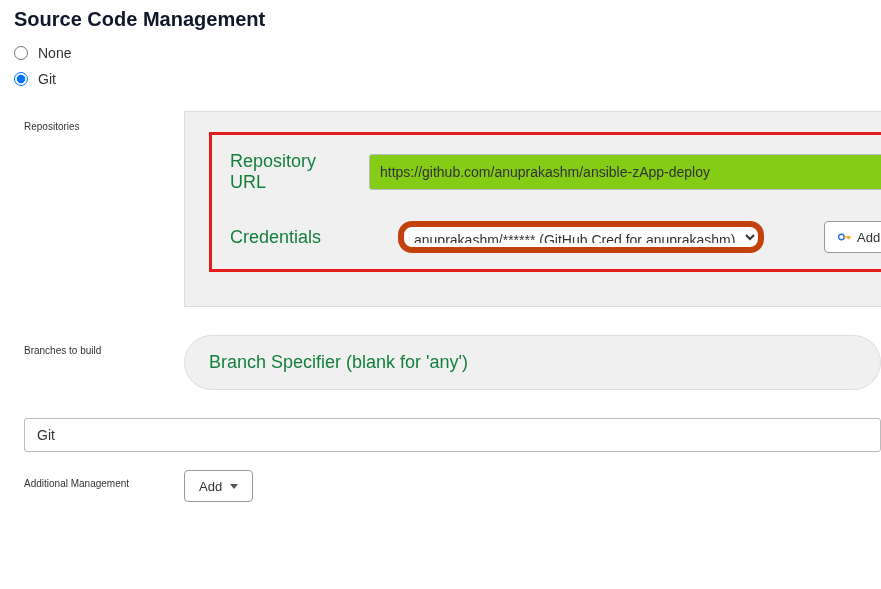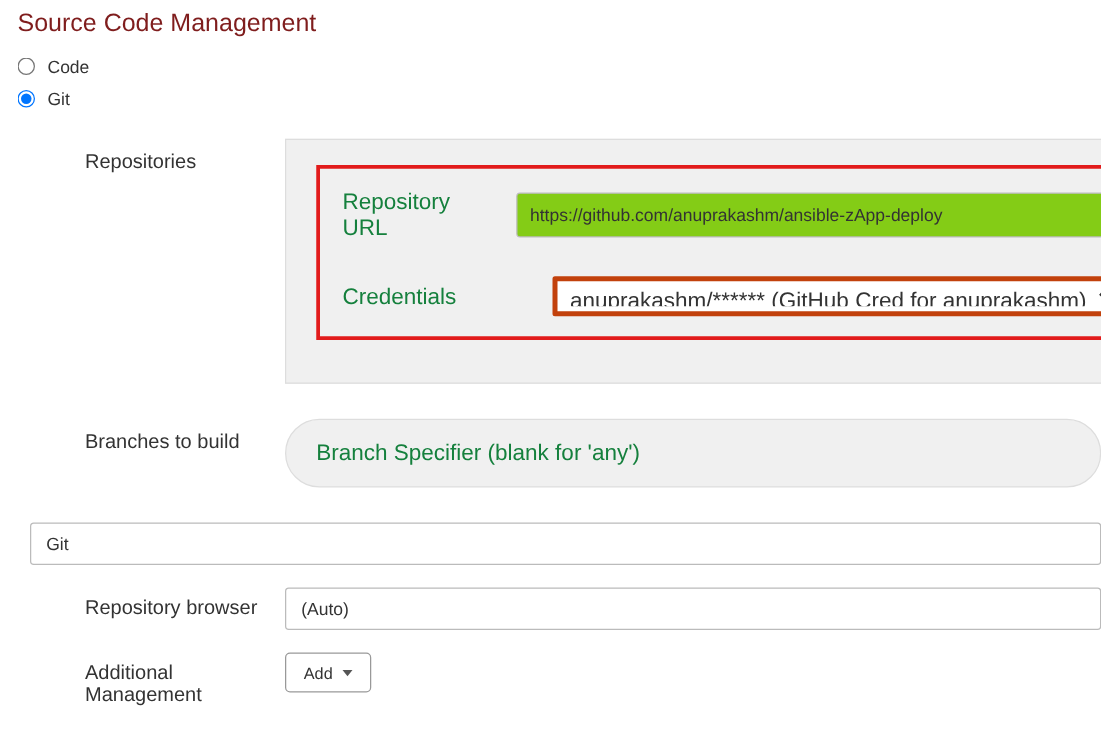--- a/index.html
+++ b/index.html
@@ -6,22 +6,22 @@
   body {
     font-family: "Segoe UI", Arial, Helvetica, sans-serif;
     font-size: 14px;
     color: #333;
     background: #fff;
     width: 881px;
     overflow: hidden;
   }
   .section-title {
     font-size: 20px;
-    font-weight: 400;
-    color: #7f1d1d;
+    font-weight: 700;
+    color: #0f172a;
     padding: 8px 14px 14px 14px;
   }
   .radio-group {
     padding: 0 14px 14px 14px;
   }
   .radio-row {
     display: flex;
     align-items: center;
     margin-bottom: 10px;
     font-size: 14px;
@@ -40,24 +40,23 @@
   }
   .row {
     display: flex;
     align-items: flex-start;
     margin-bottom: 28px;
   }
   .row.tight { margin-bottom: 18px; }
   .row-label {
     width: 160px;
     padding-top: 10px;
-    font-size: 16px;
+    font-size: 10px;
     color: #333;
     flex-shrink: 0;
-    margin-left: 44px;
   }
   .row-content {
     flex: 1;
   }
   .panel {
     background: #f0f0f0;
     border: 1px solid #ddd;
     padding: 20px 24px 24px 24px;
     min-width: 0;
   }
@@ -89,23 +88,23 @@
     border: 1px solid #bbb;
     border-radius: 3px;
     background: #84cc16;
     color: #333;
     margin-left: 19px;
   }
   select.select-input {
     flex: 1;
     height: 32px;
     padding: 4px 6px;
-    font-size: 18px;
-    border: 4px solid #c2410c;
-    border-radius: 2px;
+    font-size: 14px;
+    border: 6px solid #c2410c;
+    border-radius: 14px;
     background: #fff;
     color: #333;
   }
   .add-btn {
     margin-left: 12px;
     height: 32px;
     padding: 0 12px;
     background: #fff;
     border: 1px solid #999;
     border-radius: 4px;
@@ -150,21 +149,21 @@
   }
 </style>
 </head>
 <body>
 
 <div class="section-title">Source Code Management</div>
 
 <div class="radio-group">
   <label class="radio-row">
     <input type="radio" name="scm" style="">
-    <span>Code</span>
+    <span>None</span>
   </label>
   <label class="radio-row">
     <input type="radio" name="scm" checked="" style="">
     <span>Git</span>
   </label>
 </div>
 
 <div class="config-block">
 
   <div class="row">
@@ -212,26 +211,20 @@
       </div>
     </div>
   </div>
 
   <div class="row tight">
     <div class="row-content">
       <input type="text" class="full-input" value="Git" style="">
     </div>
   </div>
 
-  <div class="row tight">
-    <div class="row-label" style="padding-top:8px">Repository browser</div>
-    <div class="row-content">
-      <input type="text" class="full-input" value="(Auto)" style="">
-    </div>
-  </div>
 
   <div class="row tight">
     <div class="row-label" style="padding-top:8px">Additional Management</div>
     <div class="row-content">
       <button class="dropdown-btn">
         <span>Add</span>
         <span class="caret"></span>
       </button>
     </div>
   </div>

